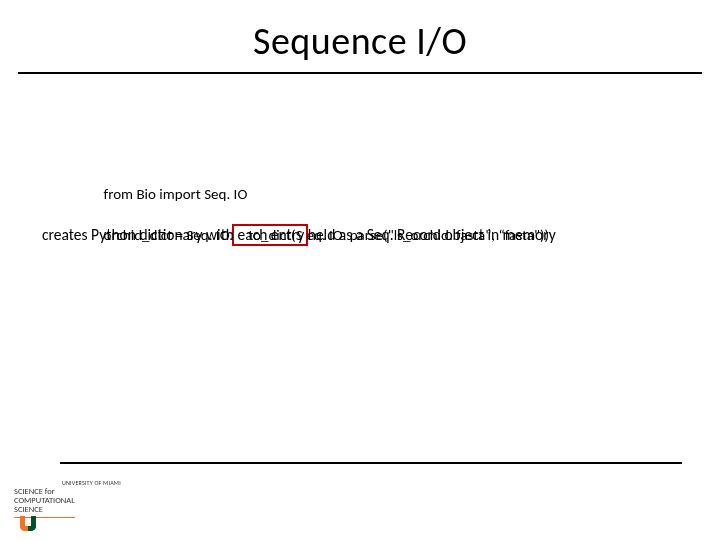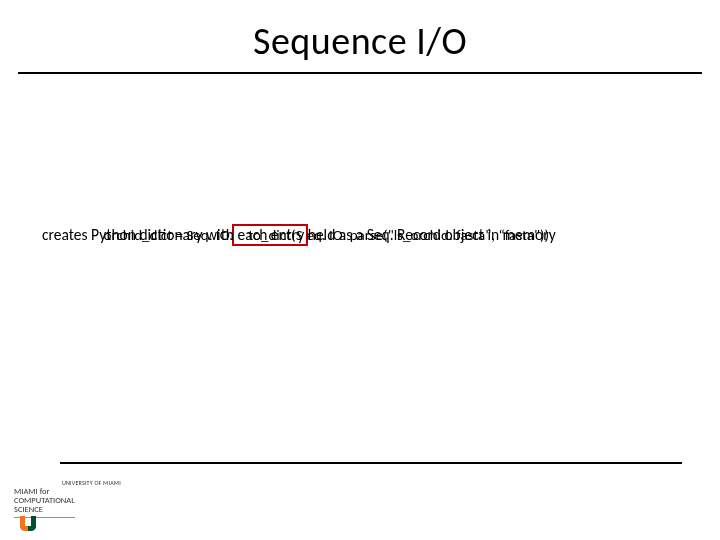--- a/index.html
+++ b/index.html
@@ -136,32 +136,32 @@
 </head>
 <body>
 
 <div class="slide">
 
   <div class="title">Sequence I/O</div>
   <div class="title-rule"></div>
 
 
   <div class="code-block">
-    <br>
+    <span class="code-line1">from Bio import Seq. IO</span><br>
     <span class="code-line2a">orchid_dict = Seq. IO.</span><span class="highlight-box"><span>to_dict(S</span></span><span class="code-line2c">eq. IO. parse("ls_orchid. fasta", “fasta"))</span>
   </div>
 
   <div class="desc">creates Python dictionary with each entry held as a Seq. Record object in memory</div>
 
   <div class="footer-rule"></div>
 
   <div class="footer-logo">
     <div class="logo-univ">UNIVERSITY OF MIAMI</div>
     <div class="logo-center">
-      <span>MIAMI for</span><br>
+      <span>SCIENCE for</span><br>
       <span>COMPUTATIONAL</span><br>
       <span>SCIENCE</span>
     </div>
   </div>
 
   <div class="logo-u">
     <div class="u-shape">
       <div class="u-left"></div>
       <div class="u-right"></div>
       <div class="u-bottom"></div>

